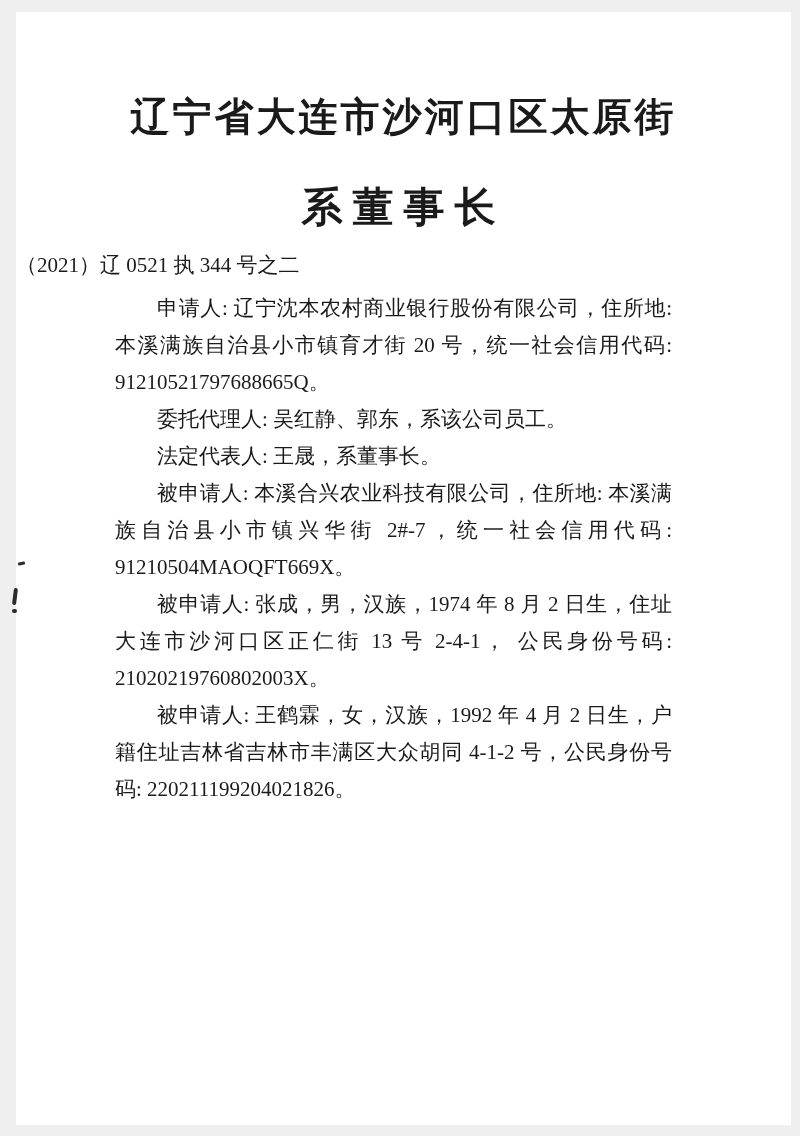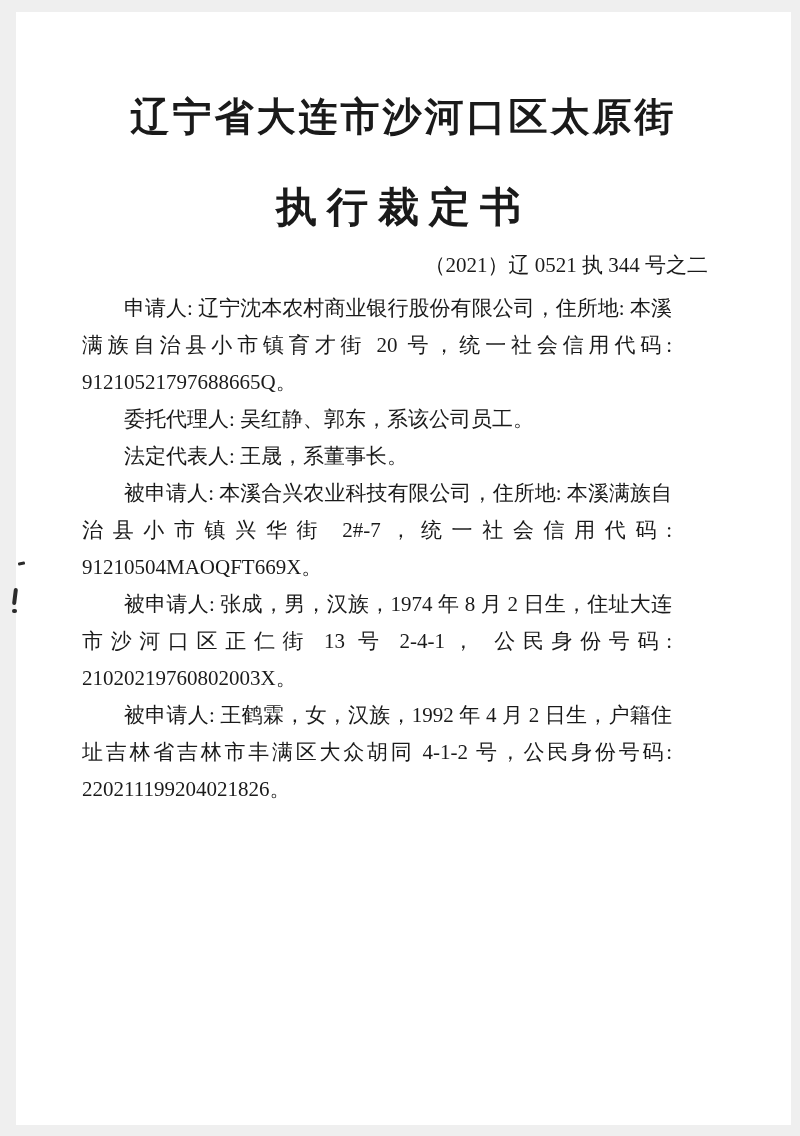--- a/index.html
+++ b/index.html
@@ -38,25 +38,24 @@
     line-height:46px;
     font-weight:bold;
     letter-spacing:10px;
     text-align:center;
   }
   .case-no{
     margin:22px 0 0;
     padding-right:83px;
     font-size:21px;
     line-height:26px;
-    text-align:right;
   }
   .doc-body{
     margin:12px 0 0;
-    padding:0 119px 0 66px;
+    padding:0 119px 0 99px;
     font-size:21px;
     line-height:37px;
   }
   .doc-body p{
     margin:0;
     text-indent:2em;
     text-align:justify;
     text-justify:inter-ideograph;
   }
   
@@ -66,21 +65,21 @@
   .artifact.dot{left:12px;top:609px;width:5px;height:4px;border-radius:2px;}
 </style>
 </head>
 <body>
 
 <div class="canvas">
   <div class="page">
 
     <h1 class="court-name">辽宁省大连市沙河口区太原街</h1>
 
-    <h2 class="doc-title">执行裁定书</h2>
+    <h2 class="doc-title">系董事长</h2>
 
     <div class="case-no">（2021）辽 0521 执 344 号之二</div>
 
     <div class="doc-body">
       <p>申请人: 辽宁沈本农村商业银行股份有限公司，住所地: 本溪满族自治县小市镇育才街 20 号，统一社会信用代码: 91210521797688665Q。</p>
       <p>委托代理人: 吴红静、郭东，系该公司员工。</p>
       <p>法定代表人: 王晟，系董事长。</p>
       <p>被申请人: 本溪合兴农业科技有限公司，住所地: 本溪满族自治县小市镇兴华街 2#-7，统一社会信用代码: 91210504MAOQFT669X。</p>
       <p>被申请人: 张成，男，汉族，1974 年 8 月 2 日生，住址大连市沙河口区正仁街 13 号 2-4-1， 公民身份号码: 21020219760802003X。</p>
       <p>被申请人: 王鹤霖，女，汉族，1992 年 4 月 2 日生，户籍住址吉林省吉林市丰满区大众胡同 4-1-2 号，公民身份号码: 220211199204021826。</p>

